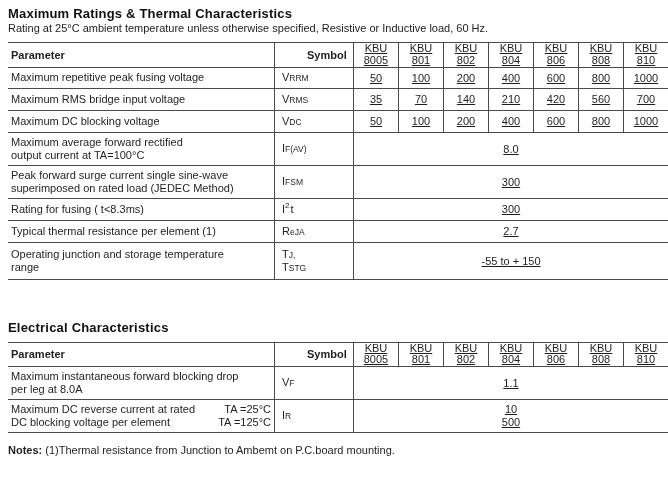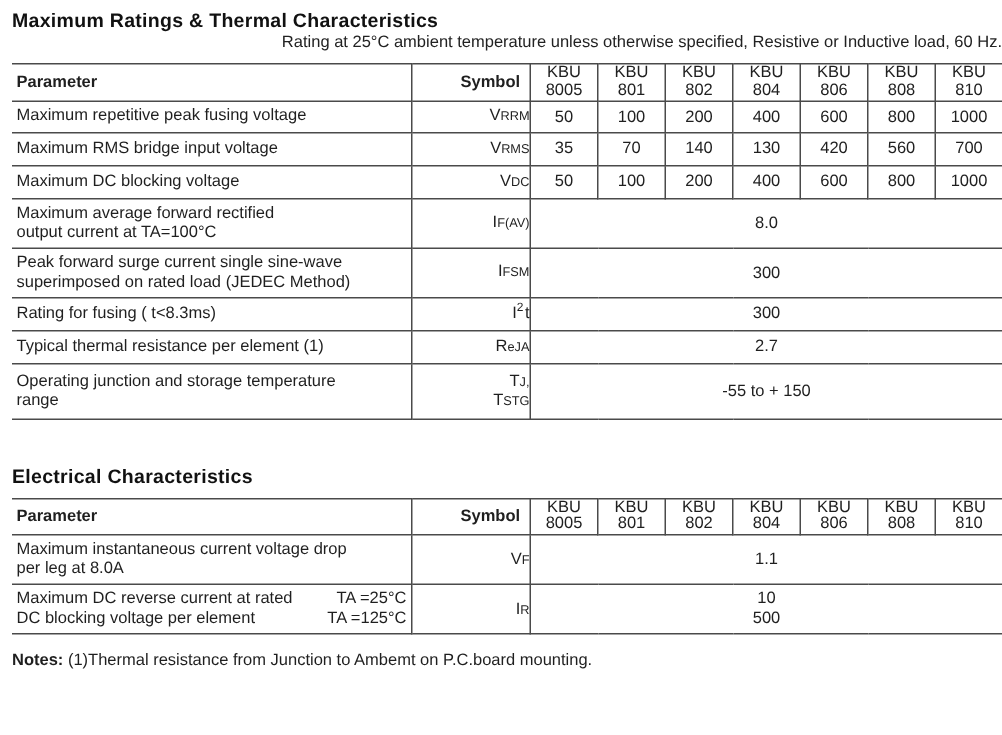--- a/index.html
+++ b/index.html
@@ -7,53 +7,53 @@
     width:668px;height:490px;overflow:hidden;
     font-family:"Liberation Sans","DejaVu Sans",sans-serif;
     color:#1f1f1f;
     -webkit-font-smoothing:antialiased;
   }
   .sheet{padding:6px 0 0 8px;width:660px;}
   .sec-title{
     font-size:13px;font-weight:bold;color:#111;
     margin:0 0 1px 0;letter-spacing:0.2px;
   }
-  .sub{font-size:11px;line-height:1.22;margin:0;color:#222;text-align:right;}
+  .sub{font-size:11px;line-height:1.22;margin:0;color:#222;}
   table{
     border-collapse:collapse;table-layout:fixed;
     width:652px;margin-top:7px;
   }
   td,th{
     padding:0;font-size:11px;font-weight:normal;vertical-align:middle;
     border-bottom:1.5px solid #4a4a4a;
   }
   thead th{border-top:1.5px solid #4a4a4a;}
   .c-param{width:263px;text-align:left;border-right:1.4px solid #4a4a4a;}
   .c-sym{width:46px;text-align:left;border-right:1.4px solid #4a4a4a;padding-left:32px;}
-  .c-val{width:44px;text-align:center;border-right:1.4px solid #4a4a4a;}
+  .c-val{width:44px;text-align:center;border-right:1.4px solid #4a4a4a;text-decoration:underline;}
   .c-unit{width:41px;text-align:center;border-right:none;}
   th.c-param,th.c-sym,th.c-unit{font-weight:bold;}
   th.c-param{padding-left:3px;}
   th.c-val{font-weight:normal;line-height:1.05;}
   .mline{display:block;line-height:1.05;}
   .param-cell{padding-left:3px;}
   .pline{display:flex;justify-content:space-between;line-height:1.18;padding-right:3px;}
   .sym-cell{padding-left:7px;}
-  .symline{display:block;line-height:1.1;text-align:right;}
+  .symline{display:block;line-height:1.1;}
   .ssub{font-size:8.5px;}
   .ssup{font-size:8px;vertical-align:super;line-height:0;}
   .stail{margin-left:1px;}
   .usup{font-size:8px;vertical-align:super;line-height:0;}
   .vline{display:block;line-height:1.15;}
   tr.h20 td,tr.h20 th{height:22px;}
   tr.h21 td{height:20px;}
   tr.h22 td{height:21px;}
   tr.h33 td{height:32px;}
   tr.h36 td{height:36px;}
-  .gap2{margin-top:30px;}
+  .gap2{margin-top:40px;}
   .notes{font-size:11px;margin-top:11px;}
   .notes b{font-weight:bold;}
 </style>
 </head>
 <body>
 
 <div class="sheet">
 
   <div>
     <h1 class="sec-title">Maximum Ratings &amp; Thermal Characteristics</h1>
@@ -119,21 +119,21 @@
               <div class="pline">
                 <span>Maximum RMS bridge input voltage</span>
               </div>
             </td>
           <td class="c-sym sym-cell">
               <span class="symline"><span>V</span><span class="ssub">RMS</span></span>
             </td>
           <td class="c-val">35</td>
           <td class="c-val">70</td>
           <td class="c-val">140</td>
-          <td class="c-val">130</td>
+          <td class="c-val">210</td>
           <td class="c-val">420</td>
           <td class="c-val">560</td>
           <td class="c-val">700</td>
           <td class="c-unit">V</td>
         </tr>
         <tr class="h22">
           <td class="c-param param-cell">
               <div class="pline">
                 <span>Maximum DC blocking voltage</span>
               </div>
@@ -260,21 +260,21 @@
               <span class="mline">KBU</span>
               <span class="mline">810</span>
             </th>
           <th class="c-unit">Unit</th>
         </tr>
       </thead>
       <tbody>
         <tr class="h33">
           <td class="c-param param-cell">
               <div class="pline">
-                <span>Maximum instantaneous current voltage drop</span>
+                <span>Maximum instantaneous forward blocking drop</span>
               </div>
               <div class="pline">
                 <span>per leg at 8.0A</span>
               </div>
             </td>
           <td class="c-sym sym-cell">
               <span class="symline"><span>V</span><span class="ssub">F</span></span>
             </td>
           <td class="c-val" colspan="7">1.1</td>
           <td class="c-unit">V</td>

